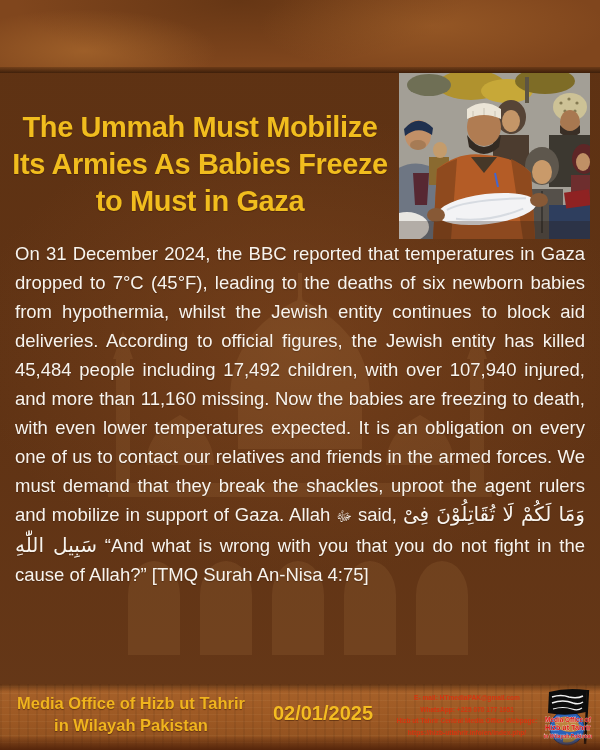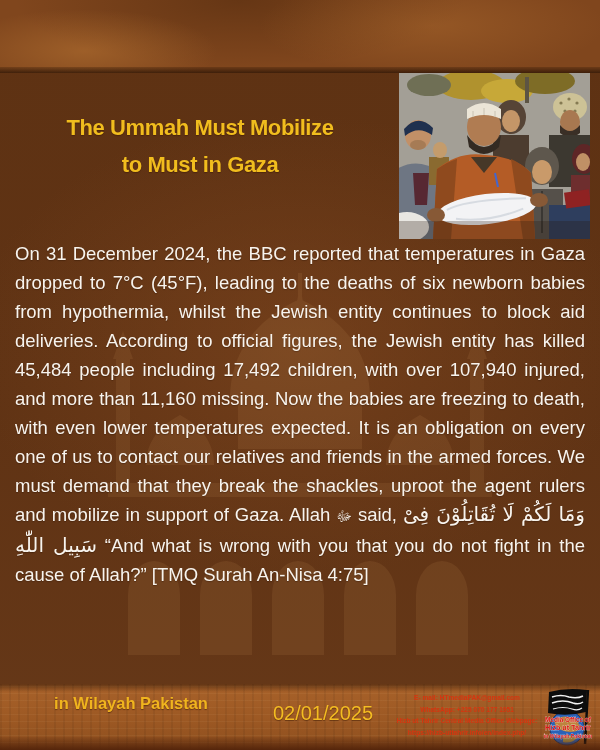--- a/index.html
+++ b/index.html
@@ -25,21 +25,21 @@
   }
   
   .watermark{position:absolute;left:88px;top:265px;opacity:.10;pointer-events:none;}
   
   .photo{position:absolute;left:399px;top:73px;width:191px;height:166px;}
   .photo svg{display:block;}
   
   .headline{
     position:absolute;left:8px;top:109px;width:384px;
     text-align:center;color:#F1BD1E;font-weight:bold;
-    font-size:22px;line-height:37px;letter-spacing:-.4px;
+    font-size:29px;line-height:37px;letter-spacing:-.4px;
     text-shadow:0 1px 1px rgba(55,22,0,.45);
     white-space:nowrap;
   }
   
   .body-text{
     position:absolute;left:15px;top:239px;width:570px;
     color:#F8F4EE;font-weight:normal;font-size:18.5px;line-height:29px;
     text-align:justify;text-shadow:0 1px 1px rgba(40,18,4,.35);
   }
   .arabic{font-family:"DejaVu Sans", sans-serif;font-size:20px;}
@@ -60,21 +60,21 @@
     content:"";position:absolute;left:0;bottom:0;width:100%;height:13px;
     background:linear-gradient(180deg, rgba(70,28,8,.1), #55250b);
   }
   .footer-org{
     position:absolute;left:15px;top:8px;width:232px;text-align:center;
     color:#F0B41E;font-weight:bold;font-size:16.5px;line-height:22px;
     text-shadow:0 1px 1px rgba(55,22,0,.5);
   }
   .footer-date{
     position:absolute;left:253px;top:18px;width:140px;text-align:center;
-    color:#F4BC22;font-weight:normal;font-size:20px;
+    color:#F4BC22;font-weight:bold;font-size:20px;
     text-shadow:0 1px 1px rgba(55,22,0,.5);
   }
   .footer-contact{
     position:absolute;left:391px;top:8px;width:152px;text-align:center;
     color:#D6350F;font-weight:bold;font-size:6.6px;line-height:11.5px;
     white-space:nowrap;
   }
   .footer-logo{position:absolute;right:5px;top:2px;width:54px;height:62px;}
 </style>
 </head>
@@ -172,27 +172,29 @@
       </g>
       <ellipse cx="37" cy="142" rx="9" ry="7" fill="#875936"></ellipse>
       <ellipse cx="140" cy="127" rx="9" ry="7" fill="#875936"></ellipse>
 
       <rect x="0" y="148" width="191" height="18" fill="rgba(40,25,15,.28)"></rect>
     </svg>
   </div>
 
   <div class="headline">
     <div>The Ummah Must Mobilize</div>
+    <div>Its Armies As Babies Freeze</div>
     <div>to Must in Gaza</div>
   </div>
 
   <div class="body-text"><span>On 31 December 2024, the BBC reported that temperatures in Gaza dropped to 7°C (45°F), leading to the deaths of six newborn babies from hypothermia, whilst the Jewish entity continues to block aid deliveries. According to official figures, the Jewish entity has killed 45,484 people including 17,492 children, with over 107,940 injured, and more than 11,160 missing. Now the babies are freezing to death, with even lower temperatures expected. It is an obligation on every one of us to contact our relatives and friends in the armed forces. We must demand that they break the shackles, uproot the agent rulers and mobilize in support of Gaza. Allah </span><span class="honorific">ﷻ</span><span> said, </span><span class="arabic" dir="rtl">وَمَا لَكُمْ لَا تُقَاتِلُوْنَ فِىْ سَبِيل اللّٰهِ</span><span> “And what is wrong with you that you do not fight in the cause of Allah?” [TMQ Surah An-Nisa 4:75]</span></div>
 
   <div class="footer">
     <div class="footer-org">
+      <div>Media Office of Hizb ut Tahrir</div>
       <div>in Wilayah Pakistan</div>
     </div>
     <div class="footer-date">02/01/2025</div>
     <div class="footer-contact">
       <div>E- mail: HTmediaPAK@gmail.com</div>
       <div>WhatsApp: +225 070 177 1951</div>
       <div>Hizb ut Tahrir Central Media Office Webpage:</div>
       <div>https://hizb-uttahrir.info/en/index.php/</div>
     </div>
 

